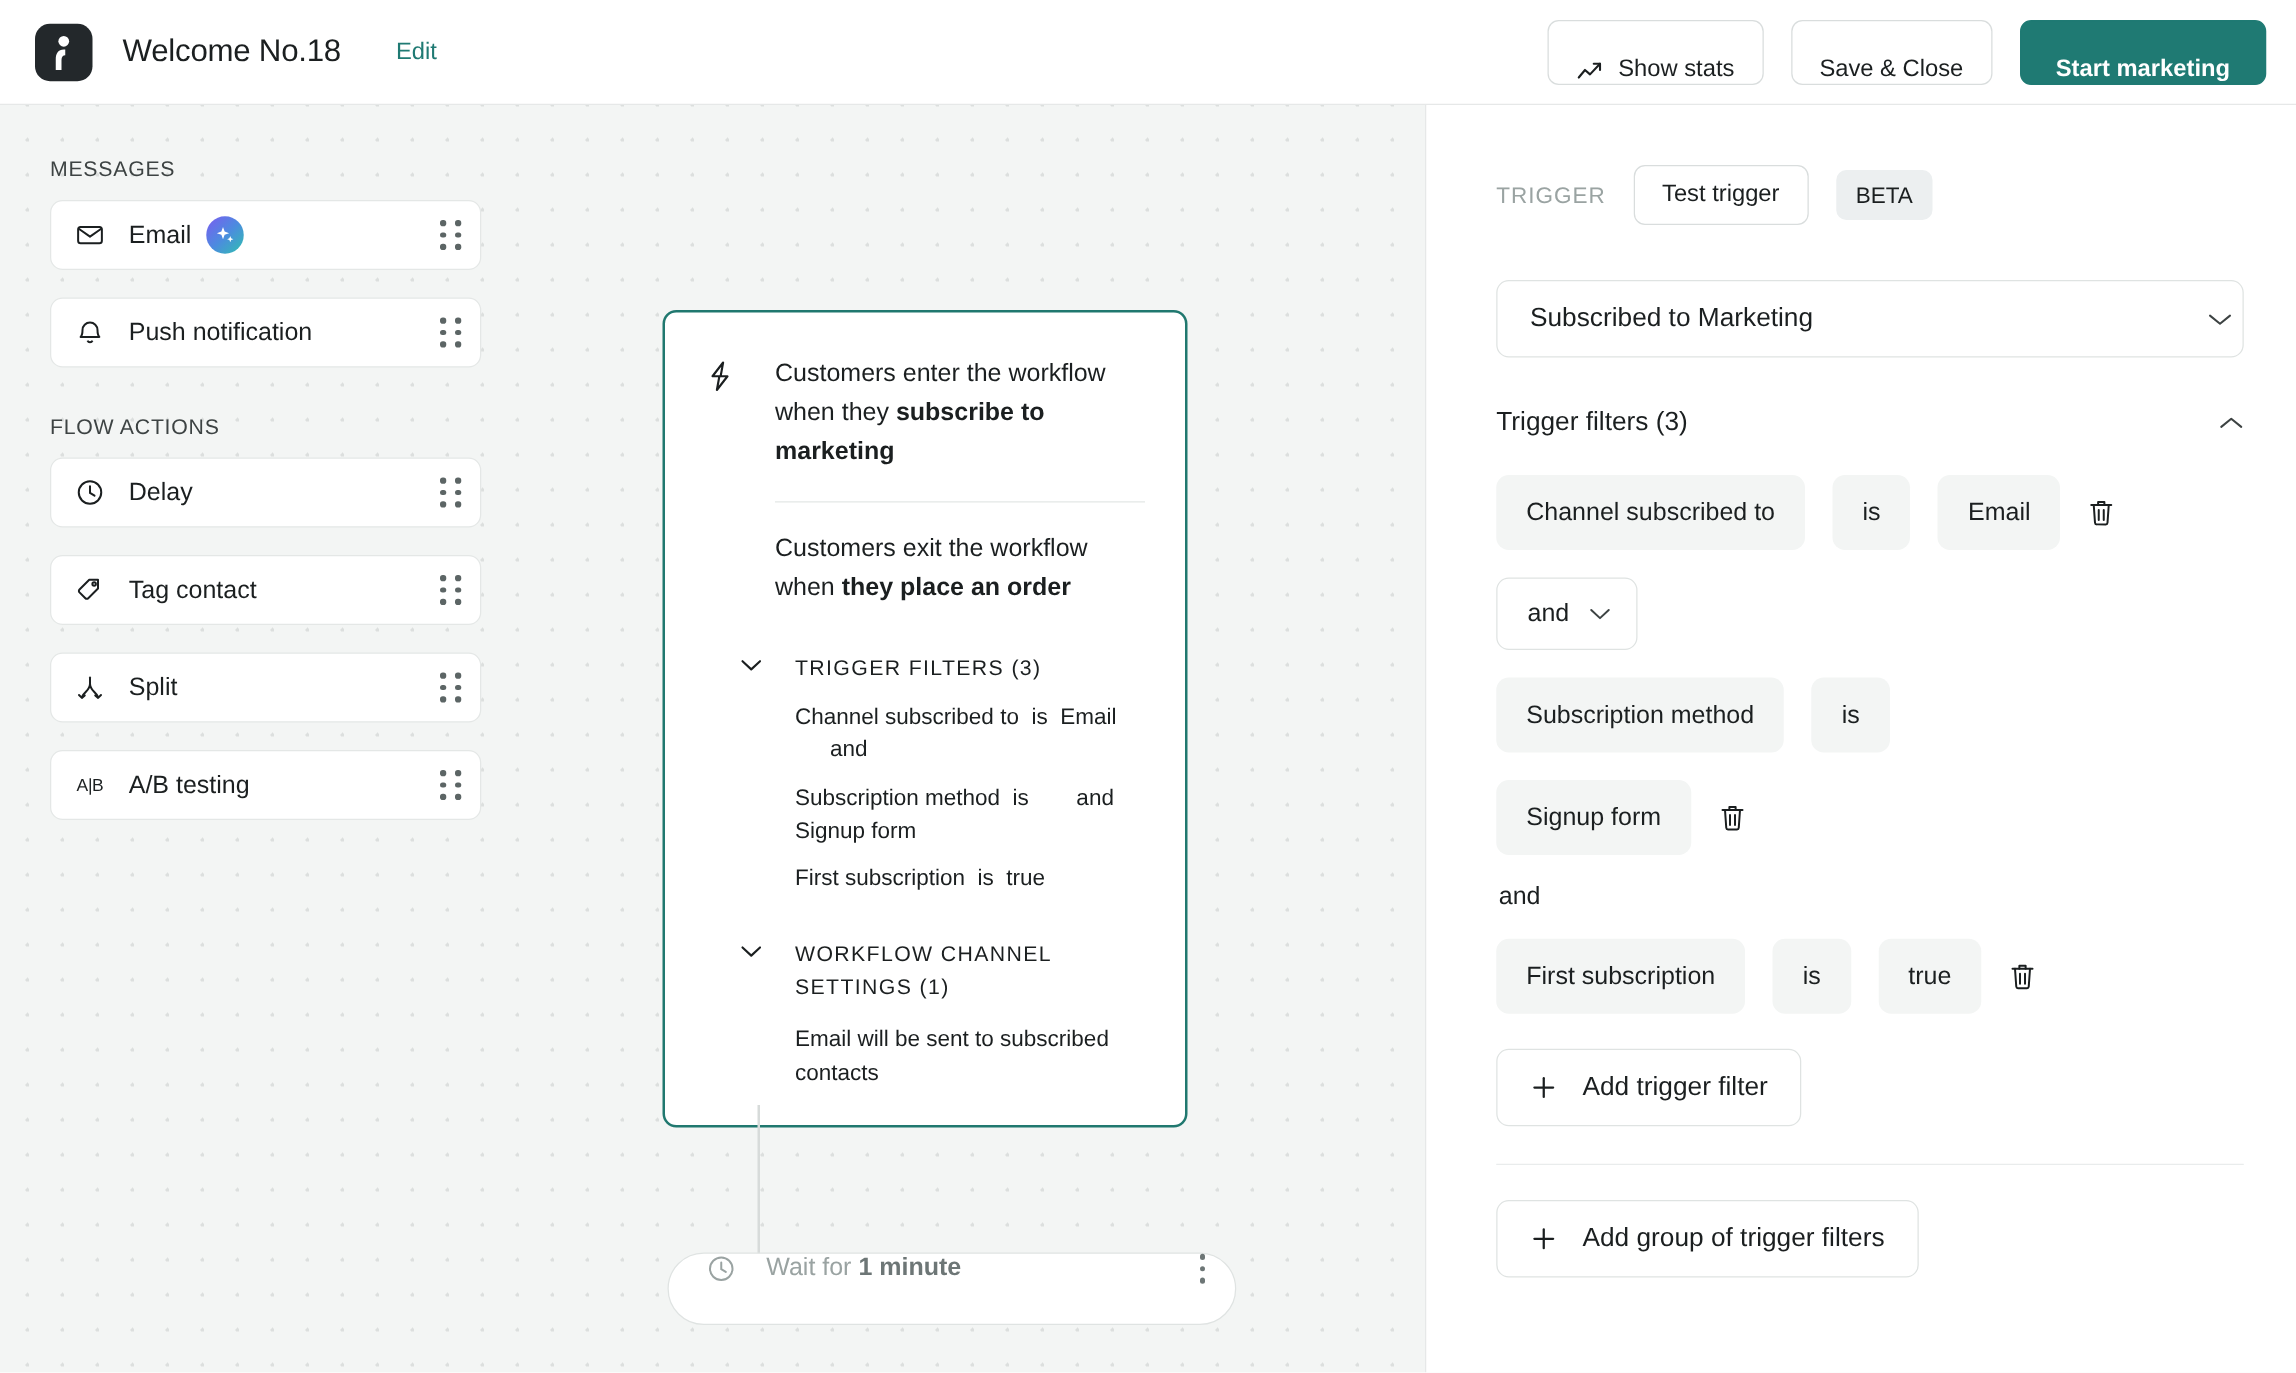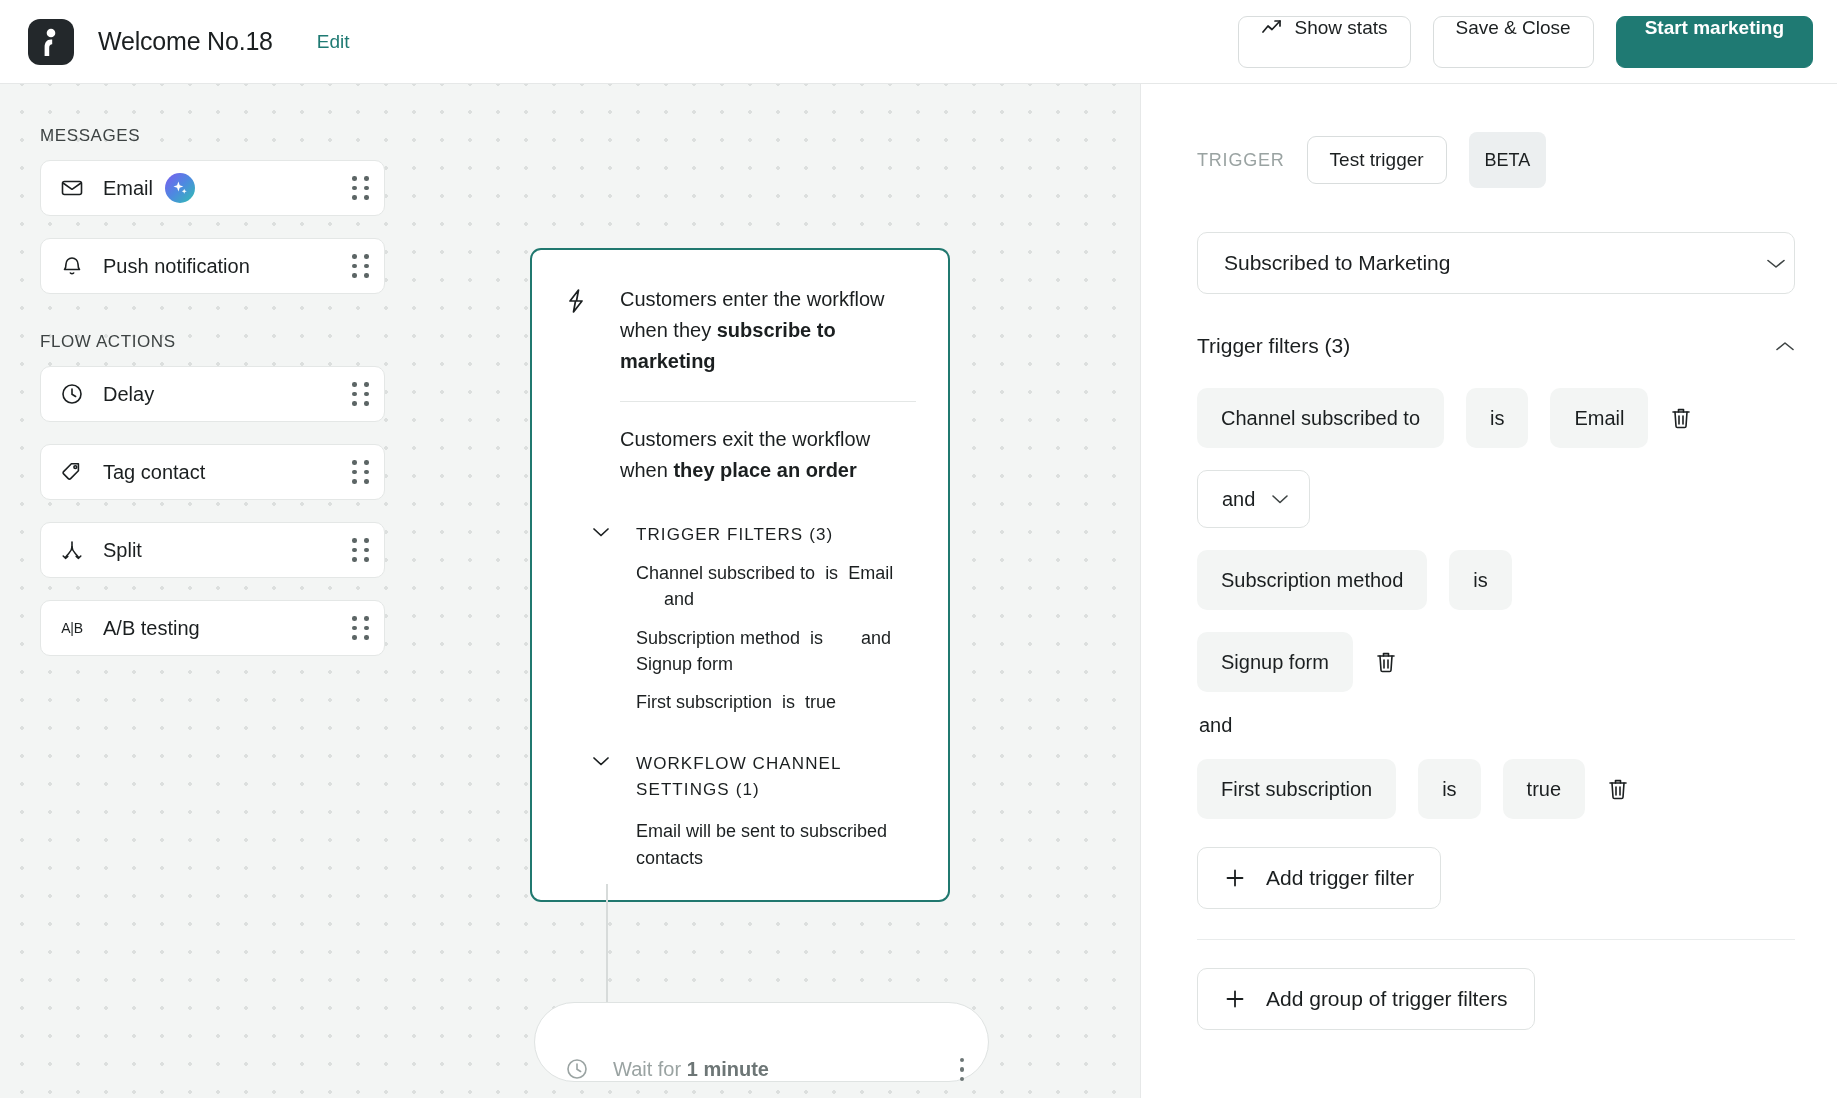--- a/index.html
+++ b/index.html
@@ -45,21 +45,21 @@
   }
   .header-spacer { flex: 1 1 auto; }
   .btn {
     height: 52px;
     border-radius: 9px;
     border: 1px solid #d9dddd;
     background: #ffffff;
     font-size: 19px;
     color: #1b1f20;
     display: inline-flex;
-    align-items: flex-start;
+    align-items: flex-end;
     justify-content: center;
     gap: 12px;
     padding: 0 22px;
     cursor: pointer;
     font-family: "Liberation Sans", sans-serif;
     white-space: nowrap;
   }
   .btn + .btn { margin-left: 22px; }
   .btn-primary {
     background: #1f7a73;
@@ -220,26 +220,26 @@
 
   .connector {
     position: absolute;
     left: 606px; top: 800px;
     width: 2px; height: 130px;
     background: #d7dbda;
   }
   .wait-node {
     position: absolute;
     left: 534px; top: 918px;
-    width: 455px; height: 80px;
+    width: 455px; height: 58px;
     background: #ffffff;
     border: 1.5px solid #dfe3e2;
     border-radius: 40px;
     display: flex;
-    align-items: flex-end;
+    align-items: flex-start;
     padding: 0 24px 0 30px;
   }
   .wait-ico { color: #9aa3a2; flex: 0 0 26px; display:flex; }
   .wait-text {
     font-size: 20px;
     color: #9aa3a2;
     margin-left: 22px;
   }
   .wait-text b { color: #6d7676; font-weight: bold; }
   .wait-dots {
@@ -274,21 +274,21 @@
     border: 1px solid #d9dddd;
     border-radius: 9px;
     background: #fff;
     font-size: 19px;
     color: #1b1f20;
     padding: 0 22px;
     cursor: pointer;
     font-family: "Liberation Sans", sans-serif;
   }
   .beta {
-    height: 56px;
+    height: 40px;
     border-radius: 8px;
     background: #eceff0;
     font-size: 18px;
     color: #1b1f20;
     padding: 0 16px;
     display: inline-flex;
     align-items: center;
     font-weight: 500;
   }
   .select {

